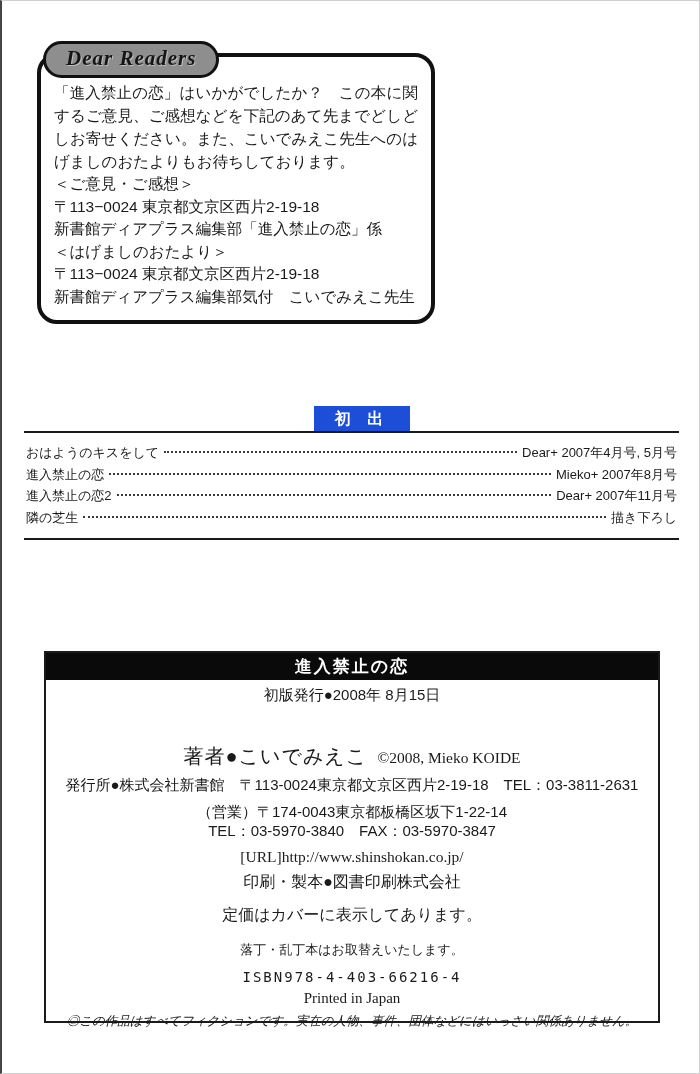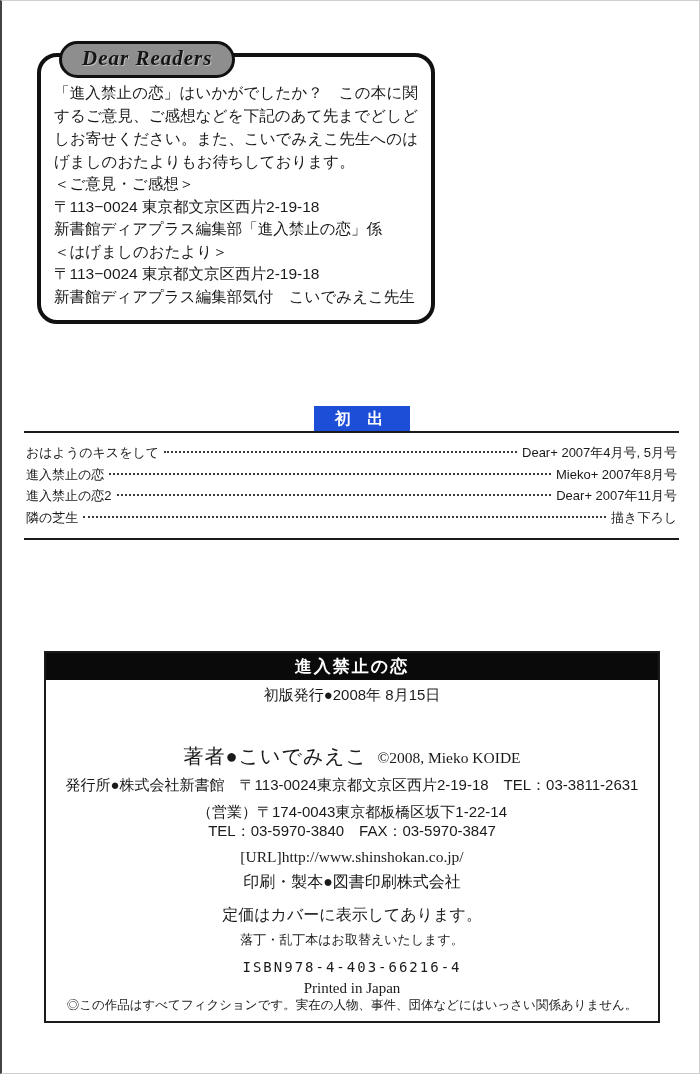--- a/index.html
+++ b/index.html
@@ -22,21 +22,21 @@
     position: absolute;
     left: 35px; top: 52px;
     width: 398px;
     border: 4px solid #111;
     border-radius: 20px;
     padding: 24px 13px 12px 13px;
     background: #fff;
   }
   .dear-badge {
     position: absolute;
-    left: 18px; top: -16px;
+    left: 2px; top: -16px;
     background: #8e8e8e;
     border: 3px solid #111;
     border-radius: 999px;
     padding: 2px 20px 4px 20px;
     font-family: "Liberation Serif", serif;
     font-weight: bold;
     font-style: italic;
     font-size: 21px;
     letter-spacing: 1px;
     color: #151515;
@@ -111,25 +111,25 @@
   .c-edition   { margin-top: 6px;  font-size: 15px; }
   .c-authorrow { margin-top: 38px; font-size: 15px; }
   .c-author    { font-size: 20px; letter-spacing: 1px; }
   .c-copyright { font-family: "Liberation Serif", serif; font-size: 15.5px; margin-left: 6px; }
   .c-publisher { margin-top: 6px;  font-size: 15px; }
   .c-sales     { margin-top: 8px;  font-size: 15px; }
   .c-telfax    {  font-size: 15px; }
   .c-url       { margin-top: 7px;  font-size: 15.5px; font-family: "Liberation Serif", serif; }
   .c-printer   { margin-top: 6px;  font-size: 16px; }
   .c-price     { margin-top: 12px; font-size: 16px; }
-  .c-defect    { margin-top: 5px;  font-size: 13px; }
+  .c-defect    { margin-top: 15px;  font-size: 13px; }
   .c-isbn      { margin-top: 10px; font-size: 14px; font-weight: normal;
                  font-family: "DejaVu Sans Mono", monospace; letter-spacing: 2px; }
   .c-printed   { margin-top: 5px;  font-size: 15px; font-family: "Liberation Serif", serif; }
-  .c-disclaimer{ margin-top: 0;  font-size: 12.5px; }
+  .c-disclaimer{ margin-top: 6px;  font-size: 12.5px; font-style: italic; }
 </style>
 </head>
 <body>
 
 <div class="page">
 
   <div class="dear-box">
     <div class="dear-badge">Dear Readers</div>
     <div class="dear-body">「進入禁止の恋」はいかがでしたか？　この本に関するご意見、ご感想などを下記のあて先までどしどしお寄せください。また、こいでみえこ先生へのはげましのおたよりもお待ちしております。</div>
     <div class="dear-lines">

